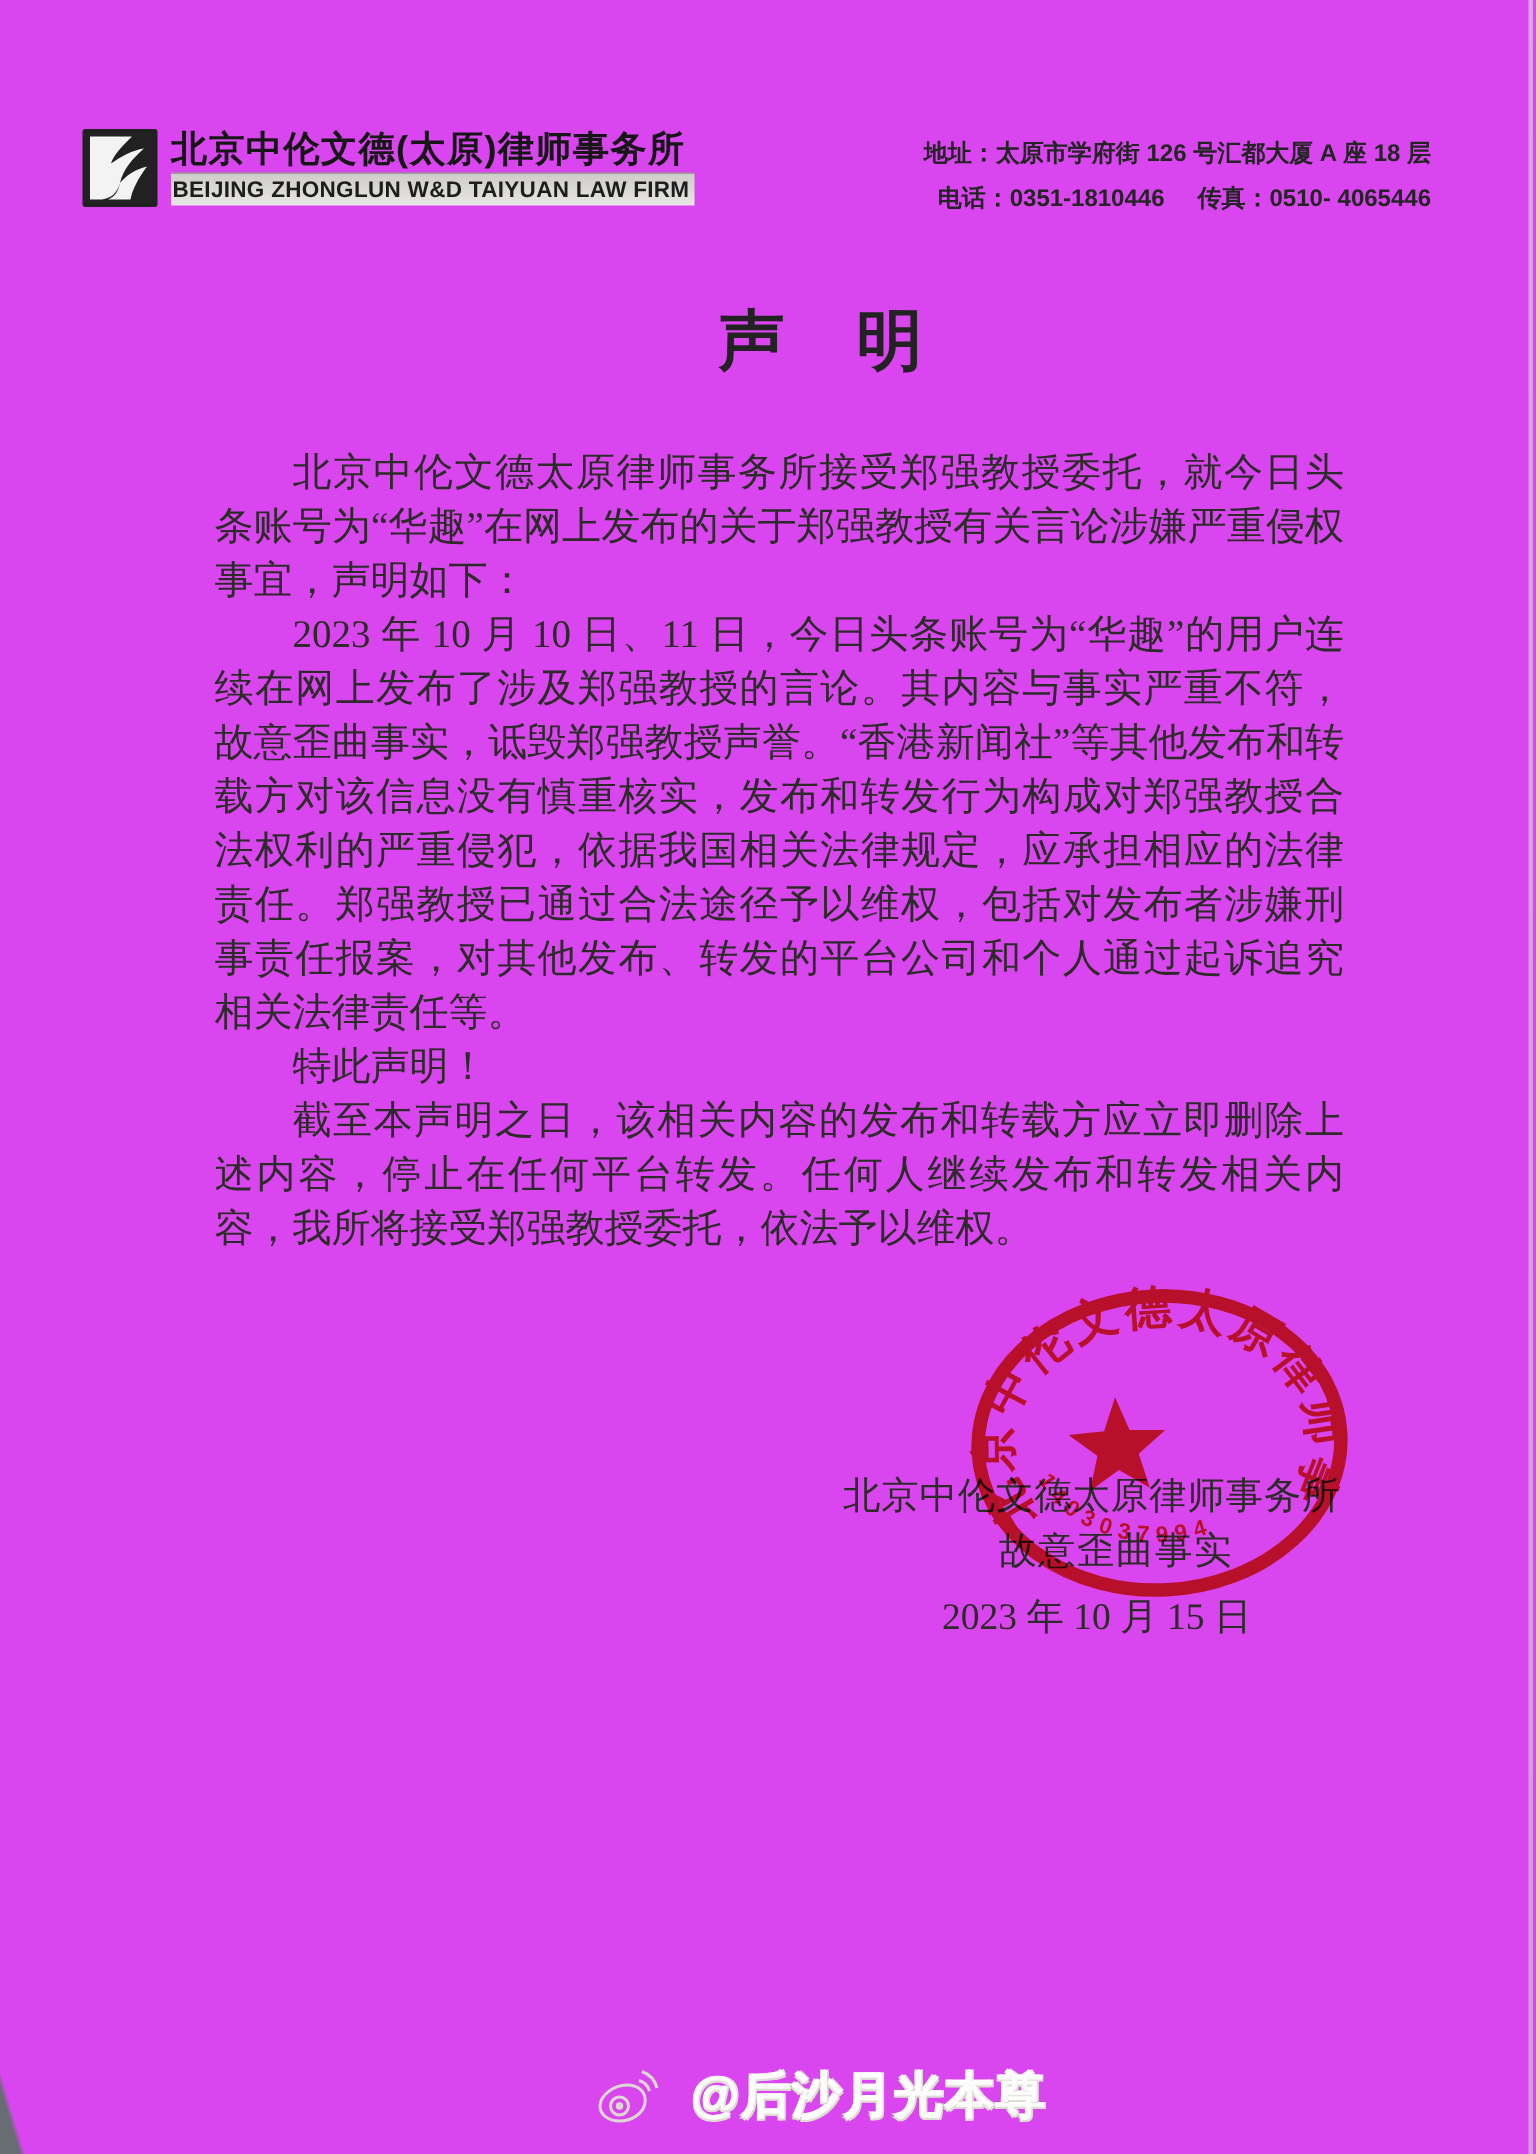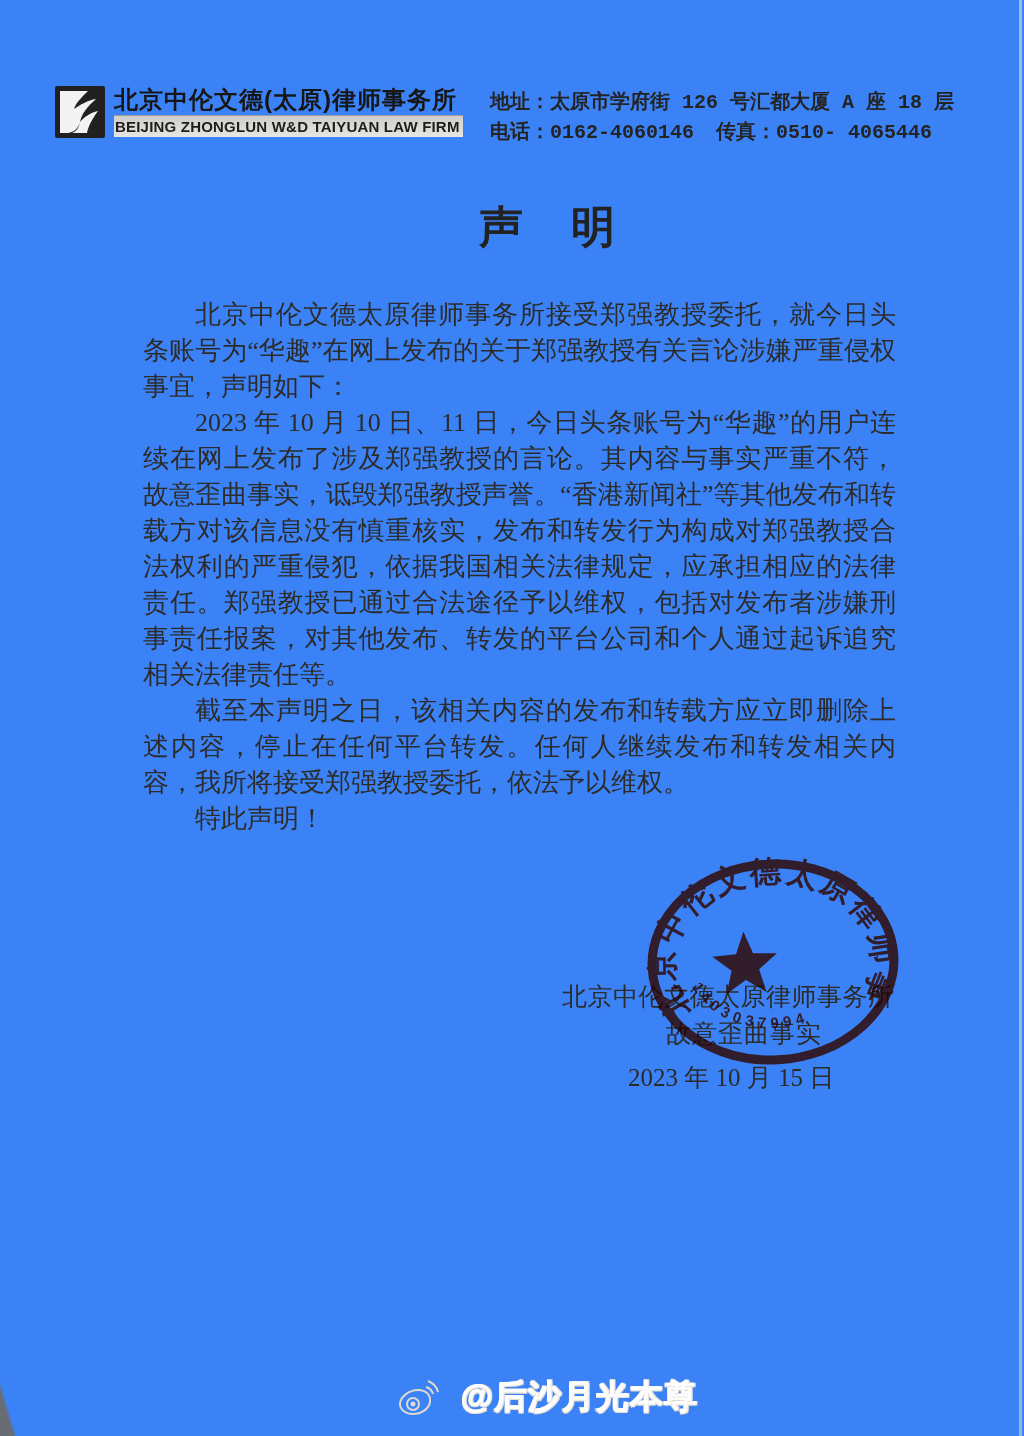--- a/index.html
+++ b/index.html
@@ -1,19 +1,19 @@
 <!DOCTYPE html>
 <html><head>
 <meta charset="utf-8">
 <style>
   html,body{margin:0;padding:0;}
   .page{
     position:relative;
     width:1024px;height:1436px;
-    background:#3b82f6;
+    background:#d946ef;
     overflow:hidden;
     font-family:"Liberation Serif","DejaVu Serif",serif;
     color:#2e2c2a;
   }
   
   .letterhead{
     position:absolute;left:55px;top:86px;right:70px;
     display:flex;justify-content:space-between;align-items:flex-start;
   }
   .brand{display:flex;gap:9px;}
@@ -27,23 +27,23 @@
     font-weight:bold;font-size:24px;line-height:28px;letter-spacing:1px;color:#161616;
   }
   .firm-en{
     font-family:"Liberation Sans","DejaVu Sans",sans-serif;
     font-weight:bold;font-size:15px;line-height:19px;letter-spacing:0.2px;color:#1d1d1d;
     background:linear-gradient(#cfcdc9,#e8e6e2);
     border-top:1px solid #9d9b97;
     padding:1px 3px 1px 1px;margin-top:1px;white-space:nowrap;
   }
   .contact{
-    font-family:Liberation Mono, monospace;
-    font-weight:bold;font-size:20px;line-height:30px;color:#242424;
-    margin-top:2px;white-space:nowrap;
+    font-family:Liberation Sans, sans-serif;
+    font-weight:bold;font-size:16px;line-height:30px;color:#242424;
+    margin-top:2px;white-space:nowrap;text-align:right;
   }
   .contact .sep{display:inline-block;width:22px;}
   
   .doc-title{
     position:absolute;top:198px;left:0;width:100%;
     margin:0;text-align:center;
     font-family:"Liberation Sans","DejaVu Sans",sans-serif;
     font-size:44px;font-weight:bold;letter-spacing:2px;color:#222;padding-left:36px;
   }
   
@@ -106,31 +106,31 @@
                    M22 33 C26 28 32 24 40 22 C34 30 30 38 29 44 L14 44 C19 42 21 38 22 33 Z" fill="#ffffff" opacity="0.95"></path>
         </svg>
       </div>
       <div class="brand-text">
         <div class="firm-zh">北京中伦文德(太原)律师事务所</div>
         <div class="firm-en">BEIJING ZHONGLUN W&amp;D TAIYUAN LAW FIRM</div>
       </div>
     </div>
     <div class="contact">
       <div class="contact-line"><span>地址：</span><span>太原市学府街 126 号汇都大厦 A 座 18 层</span></div>
-      <div class="contact-line"><span>电话：</span><span>0162-4060146</span><span class="sep"></span><span>传真：</span><span>0510- 4065446</span></div>
+      <div class="contact-line"><span>电话：</span><span>0351-1810446</span><span class="sep"></span><span>传真：</span><span>0510- 4065446</span></div>
     </div>
   </div>
 
   <h1 class="doc-title">声　明</h1>
 
   <div class="body-text">
     <p>北京中伦文德太原律师事务所接受郑强教授委托，就今日头条账号为“华趣”在网上发布的关于郑强教授有关言论涉嫌严重侵权事宜，声明如下：</p>
     <p>2023 年 10 月 10 日、11 日，今日头条账号为“华趣”的用户连续在网上发布了涉及郑强教授的言论。其内容与事实严重不符，故意歪曲事实，诋毁郑强教授声誉。“香港新闻社”等其他发布和转载方对该信息没有慎重核实，发布和转发行为构成对郑强教授合法权利的严重侵犯，依据我国相关法律规定，应承担相应的法律责任。郑强教授已通过合法途径予以维权，包括对发布者涉嫌刑事责任报案，对其他发布、转发的平台公司和个人通过起诉追究相关法律责任等。</p>
+    <p>特此声明！</p>
     <p>截至本声明之日，该相关内容的发布和转载方应立即删除上述内容，停止在任何平台转发。任何人继续发布和转发相关内容，我所将接受郑强教授委托，依法予以维权。</p>
-    <p>特此声明！</p>
   </div>
 
   <div class="sig sig-firm">北京中伦文德太原律师事务所</div>
   <div class="sig sig-lawyer">故意歪曲事实</div>
   <div class="sig sig-date">2023 年 10 月 15 日</div>
 
   <svg class="stamp" width="270" height="220" viewBox="0 0 270 220">
     <defs>
       <path id="ringTextPath" d="M 51.1 155.9 A 100 80 0 1 1 214.9 155.9" fill="none"></path>
       <path id="serialPath" d="M 49.9 92.9 A 86 66 0 1 0 216.1 92.9" fill="none"></path>

